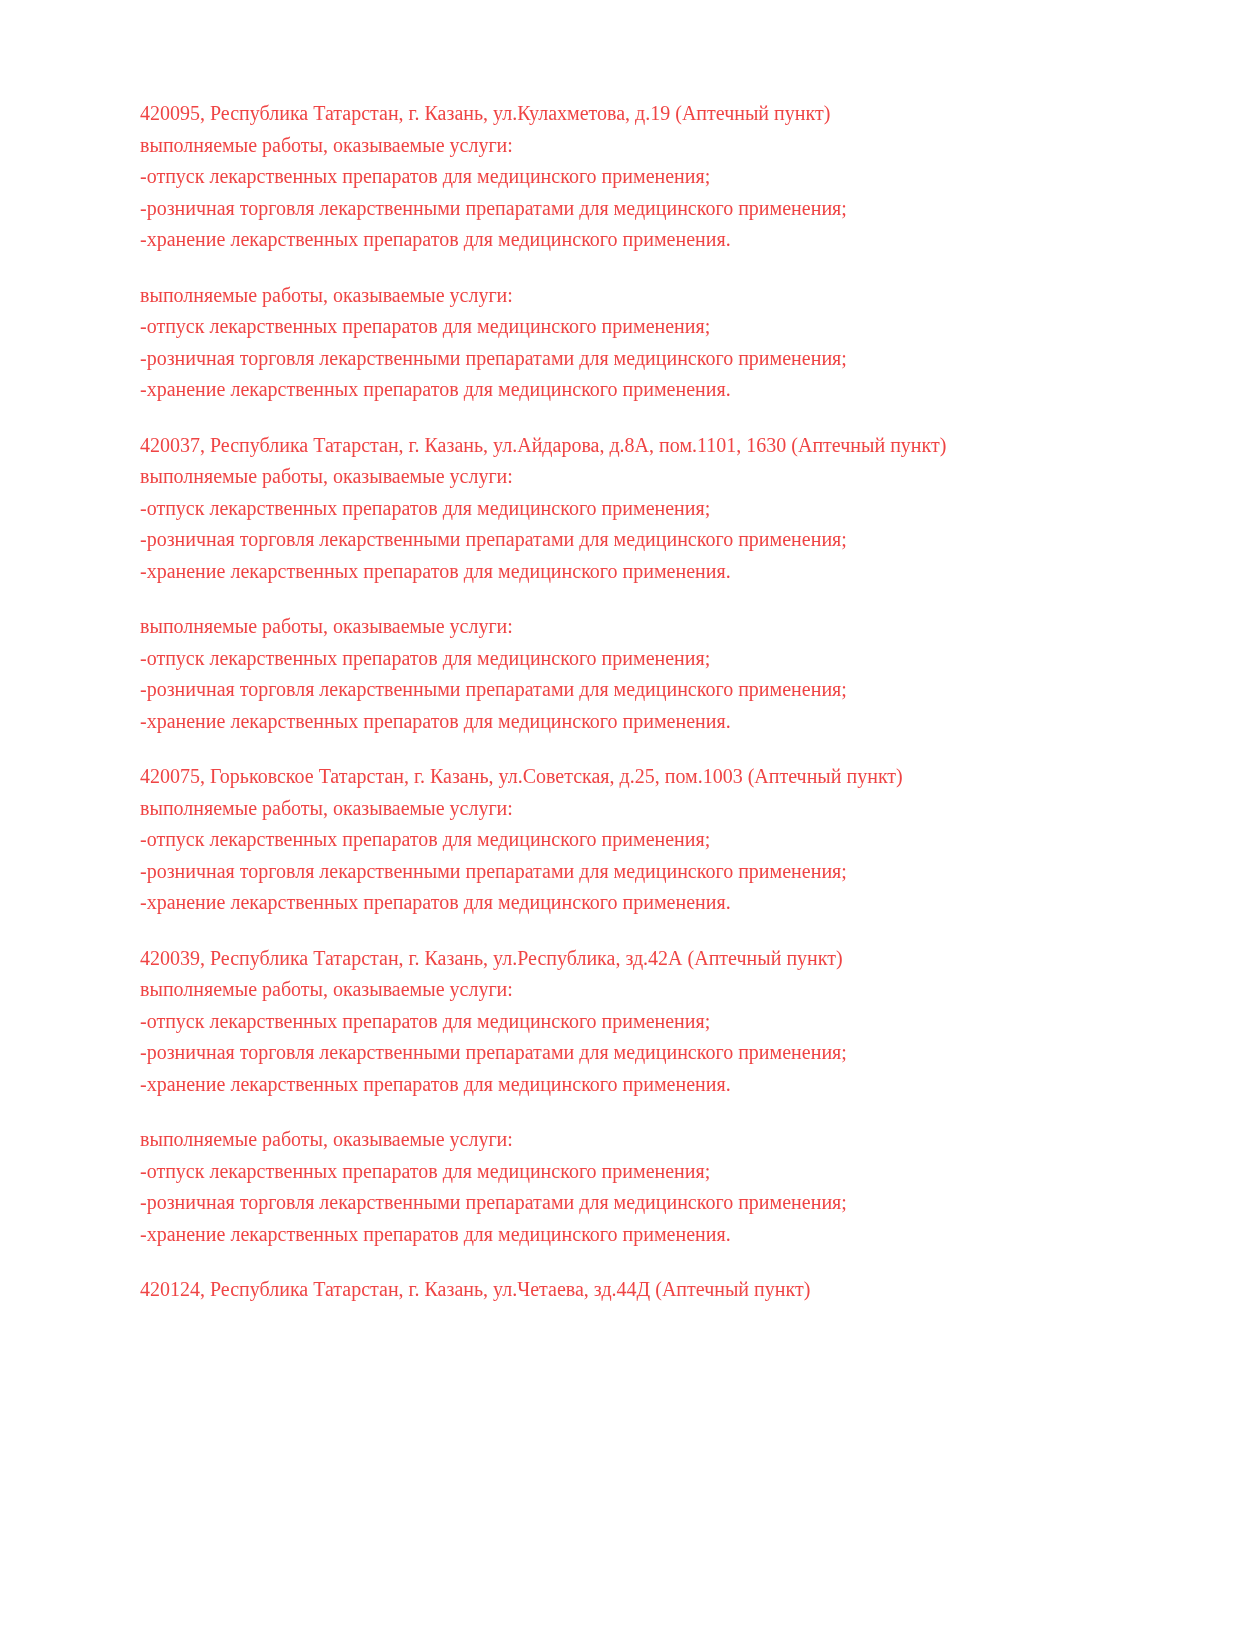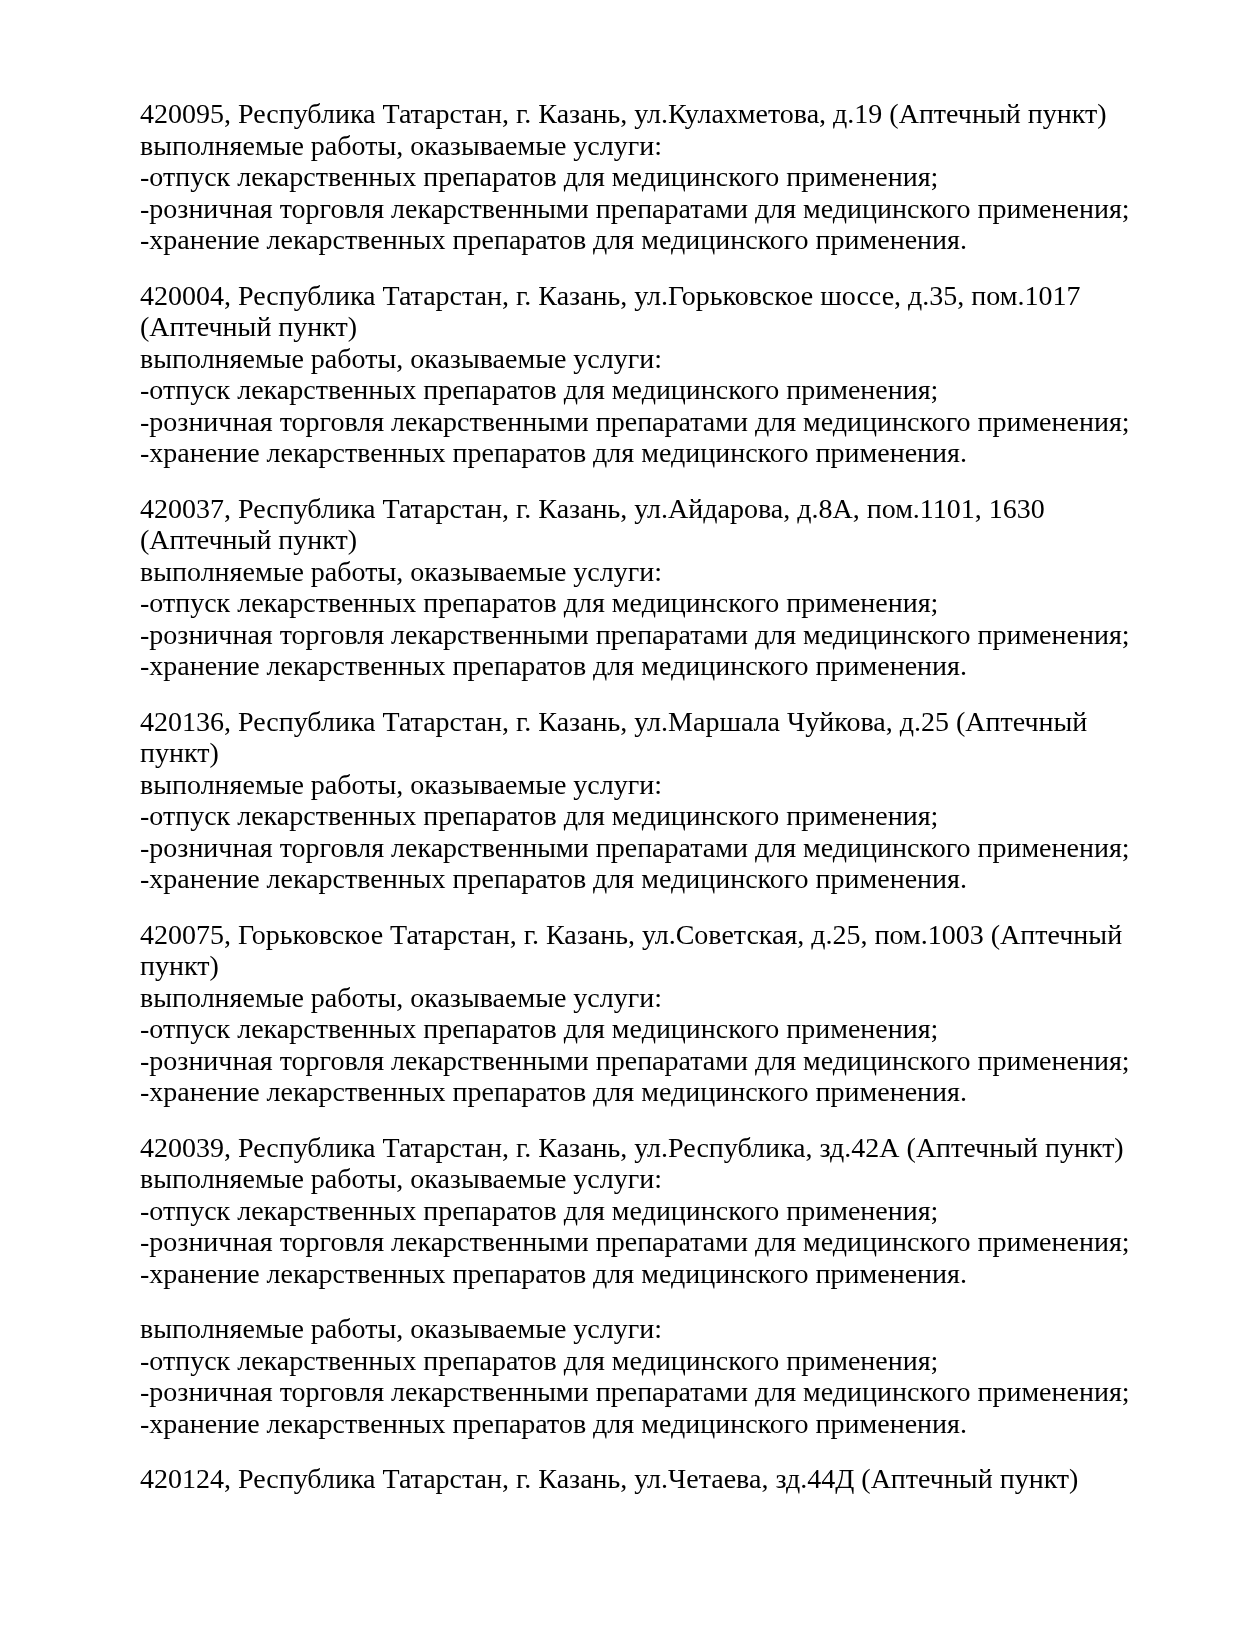--- a/index.html
+++ b/index.html
@@ -16,23 +16,23 @@
   }
   .page {
     box-sizing: border-box;
     width: 1240px;
     height: 1650px;
     padding: 98px 0 0 140px;
     background: #ffffff;
   }
   .content {
     width: 1030px;
-    font-size: 28px;
+    font-size: 20px;
     line-height: 31.5px;
-    color: #000000;
+    color: #ef4444;
   }
   .entry {
     margin: 0 0 24px 0;
   }
   .entry p {
     margin: 0;
     padding: 0;
     word-spacing: normal;
   }
 </style>
@@ -44,37 +44,35 @@
 
     <section class="entry">
       <p>420095, Республика Татарстан, г. Казань, ул.Кулахметова, д.19 (Аптечный пункт)</p>
       <p>выполняемые работы, оказываемые услуги:</p>
       <p>-отпуск лекарственных препаратов для медицинского применения;</p>
       <p>-розничная торговля лекарственными препаратами для медицинского применения;</p>
       <p>-хранение лекарственных препаратов для медицинского применения.</p>
     </section>
 
     <section class="entry">
-      <p>420004, Республика Татарстан, г. Казань, ул.Горьковское шоссе, д.35, пом.1017 (Аптечный пункт)</p>
       <p>выполняемые работы, оказываемые услуги:</p>
       <p>-отпуск лекарственных препаратов для медицинского применения;</p>
       <p>-розничная торговля лекарственными препаратами для медицинского применения;</p>
       <p>-хранение лекарственных препаратов для медицинского применения.</p>
     </section>
 
     <section class="entry">
       <p>420037, Республика Татарстан, г. Казань, ул.Айдарова, д.8А, пом.1101, 1630 (Аптечный пункт)</p>
       <p>выполняемые работы, оказываемые услуги:</p>
       <p>-отпуск лекарственных препаратов для медицинского применения;</p>
       <p>-розничная торговля лекарственными препаратами для медицинского применения;</p>
       <p>-хранение лекарственных препаратов для медицинского применения.</p>
     </section>
 
     <section class="entry">
-      <p>420136, Республика Татарстан, г. Казань, ул.Маршала Чуйкова, д.25 (Аптечный пункт)</p>
       <p>выполняемые работы, оказываемые услуги:</p>
       <p>-отпуск лекарственных препаратов для медицинского применения;</p>
       <p>-розничная торговля лекарственными препаратами для медицинского применения;</p>
       <p>-хранение лекарственных препаратов для медицинского применения.</p>
     </section>
 
     <section class="entry">
       <p>420075, Горьковское Татарстан, г. Казань, ул.Советская, д.25, пом.1003 (Аптечный пункт)</p>
       <p>выполняемые работы, оказываемые услуги:</p>
       <p>-отпуск лекарственных препаратов для медицинского применения;</p>

